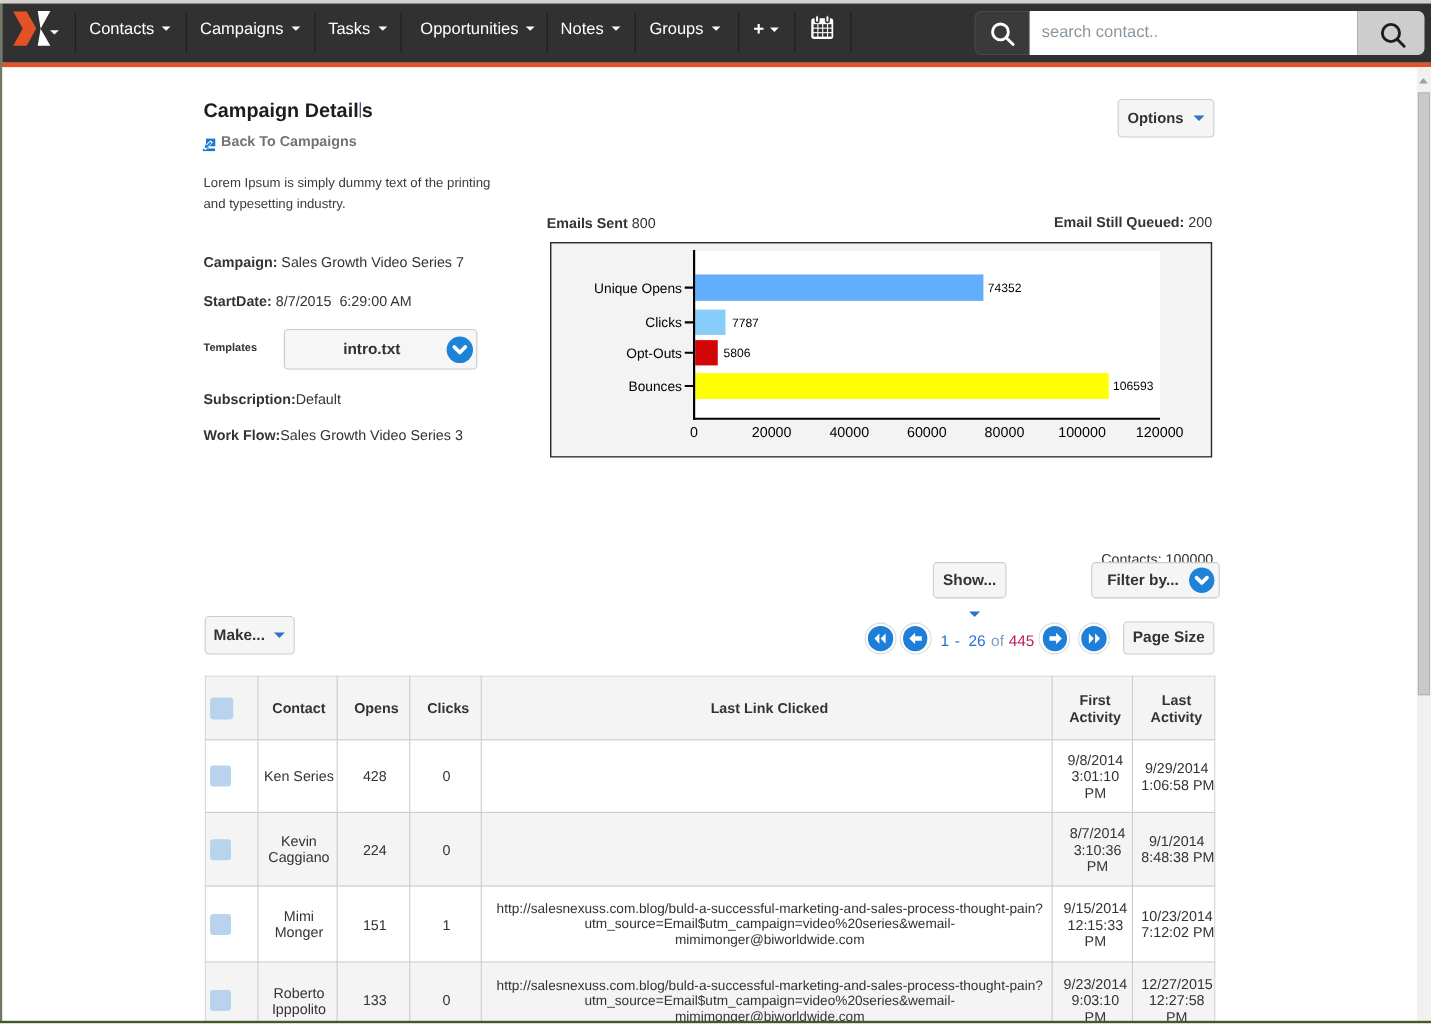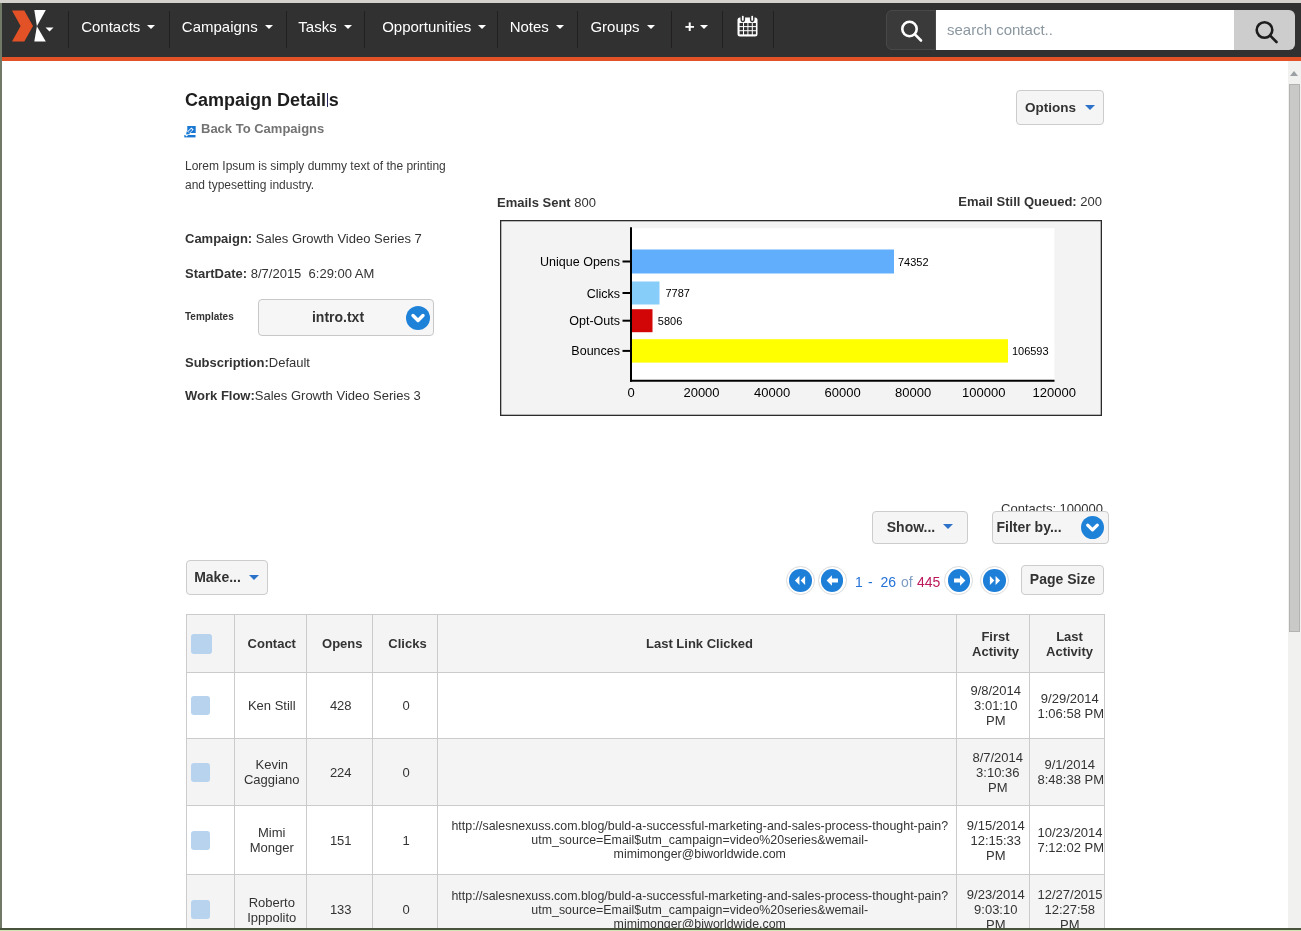--- a/index.html
+++ b/index.html
@@ -190,22 +190,22 @@
       <text x="201.5" y="177.2">20000</text>
       <text x="272.1" y="177.2">40000</text>
       <text x="342.6" y="177.2">60000</text>
       <text x="413.2" y="177.2">80000</text>
       <text x="483.7" y="177.2">100000</text>
       <text x="554.3" y="177.2">120000</text>
     </g>
   </svg>
 
   <div class="t" style="right:198px; top:486px; font-size:13px; line-height:13px;margin-top:16px;">Contacts: 100000</div>
-  <div class="btn" style="left:872px; top:510.5px; width:96px; height:33.5px; line-height:31.5px;">Show...<span class="bluecaret"></span></div>
-  <div class="btn" style="left:991.5px; top:510.5px; width:117px; height:33.5px; line-height:31.5px; text-align:left; padding-left:4px;">Filter by...
+  <div class="btn" style="left:848px; top:510.5px; width:67px; height:33.5px; line-height:31.5px;">Show...<span class="bluecaret"></span></div>
+  <div class="btn" style="left:991.5px; top:510.5px; width:117px; height:33.5px; line-height:31.5px; text-align:left; padding-left:14px;">Filter by...
     <div class="bluecirc" style="left:88.5px; top:4.3px; width:23px; height:23px;">
       <svg width="23" height="23" viewBox="0 0 24 24">
           <path d="M7,9.5 L12,14.5 L17,9.5" stroke="#fff" stroke-width="3.4" fill="none" stroke-linecap="round" stroke-linejoin="round"></path>
         </svg>
     </div>
   </div>
   <div class="btn" style="left:185.5px; top:560px; width:82px; height:35px; line-height:33px;">Make...<span class="bluecaret"></span></div>
   <div class="btn" style="left:1021px; top:565px; width:83px; height:29.5px; line-height:27.5px;">Page Size</div>
 
   <div class="pgring" style="left:786.3px; top:565.9px;">
@@ -268,21 +268,21 @@
             <th>Opens</th>
             <th>Clicks</th>
             <th>Last Link Clicked</th>
         <th>First Activity</th>
             <th>Last Activity</th>
       </tr>
       <tr style="height:66px;">
         <td style="padding-left:4px;">
               <div class="cb"></div>
             </td>
-        <td>Ken Still</td>
+        <td>Ken Series</td>
             <td>428</td>
             <td>0</td>
             <td></td>
         <td class="dt" style="padding-left:8px;">9/8/2014<br>3:01:10<br>PM</td>
         <td class="dt" style="padding-left:8px;">9/29/2014<br>1:06:58 PM</td>
       </tr>
       <tr style="height:67px;" class="g">
         <td style="padding-left:4px;">
               <div class="cb"></div>
             </td>

